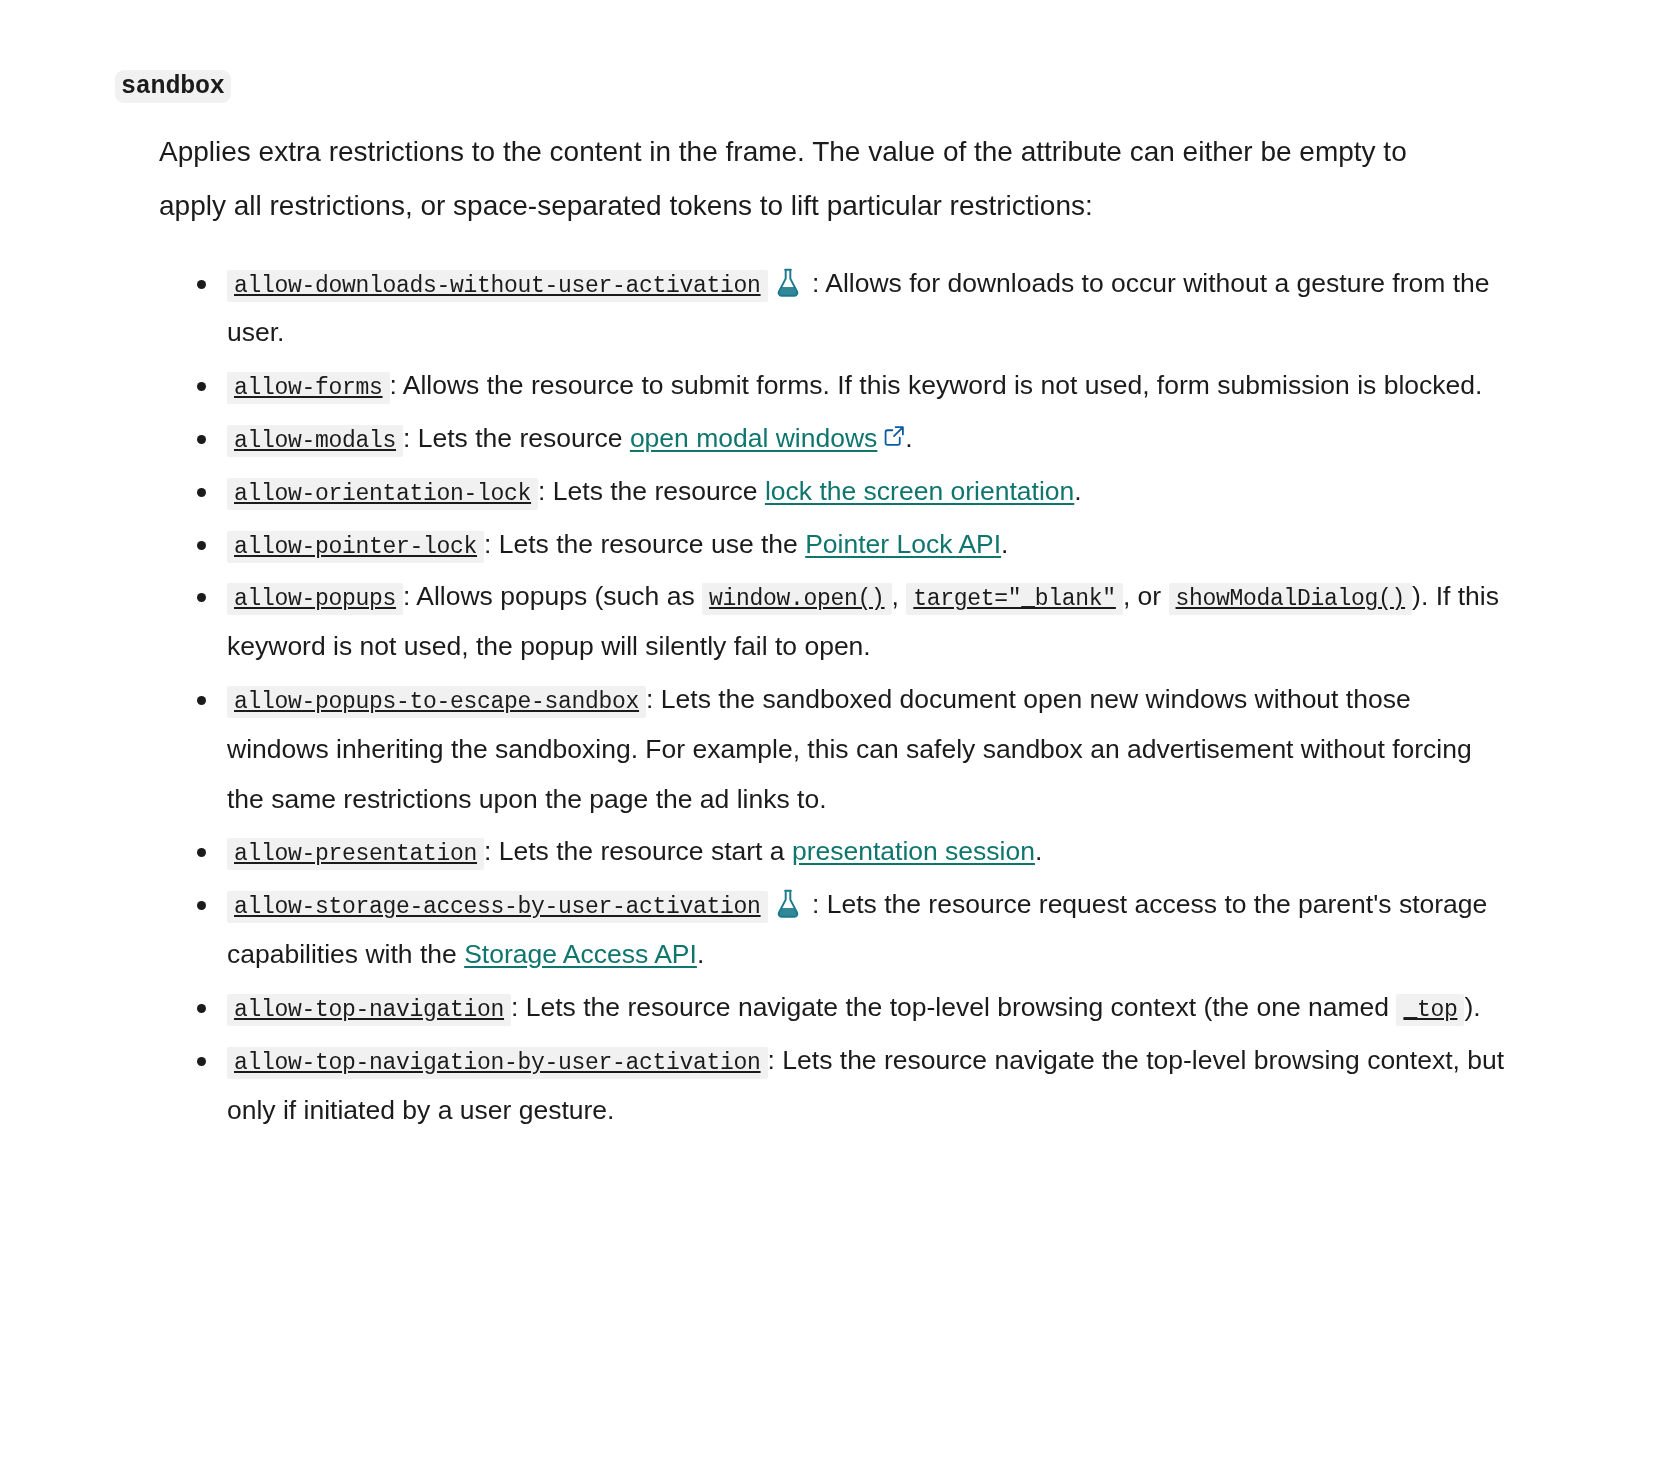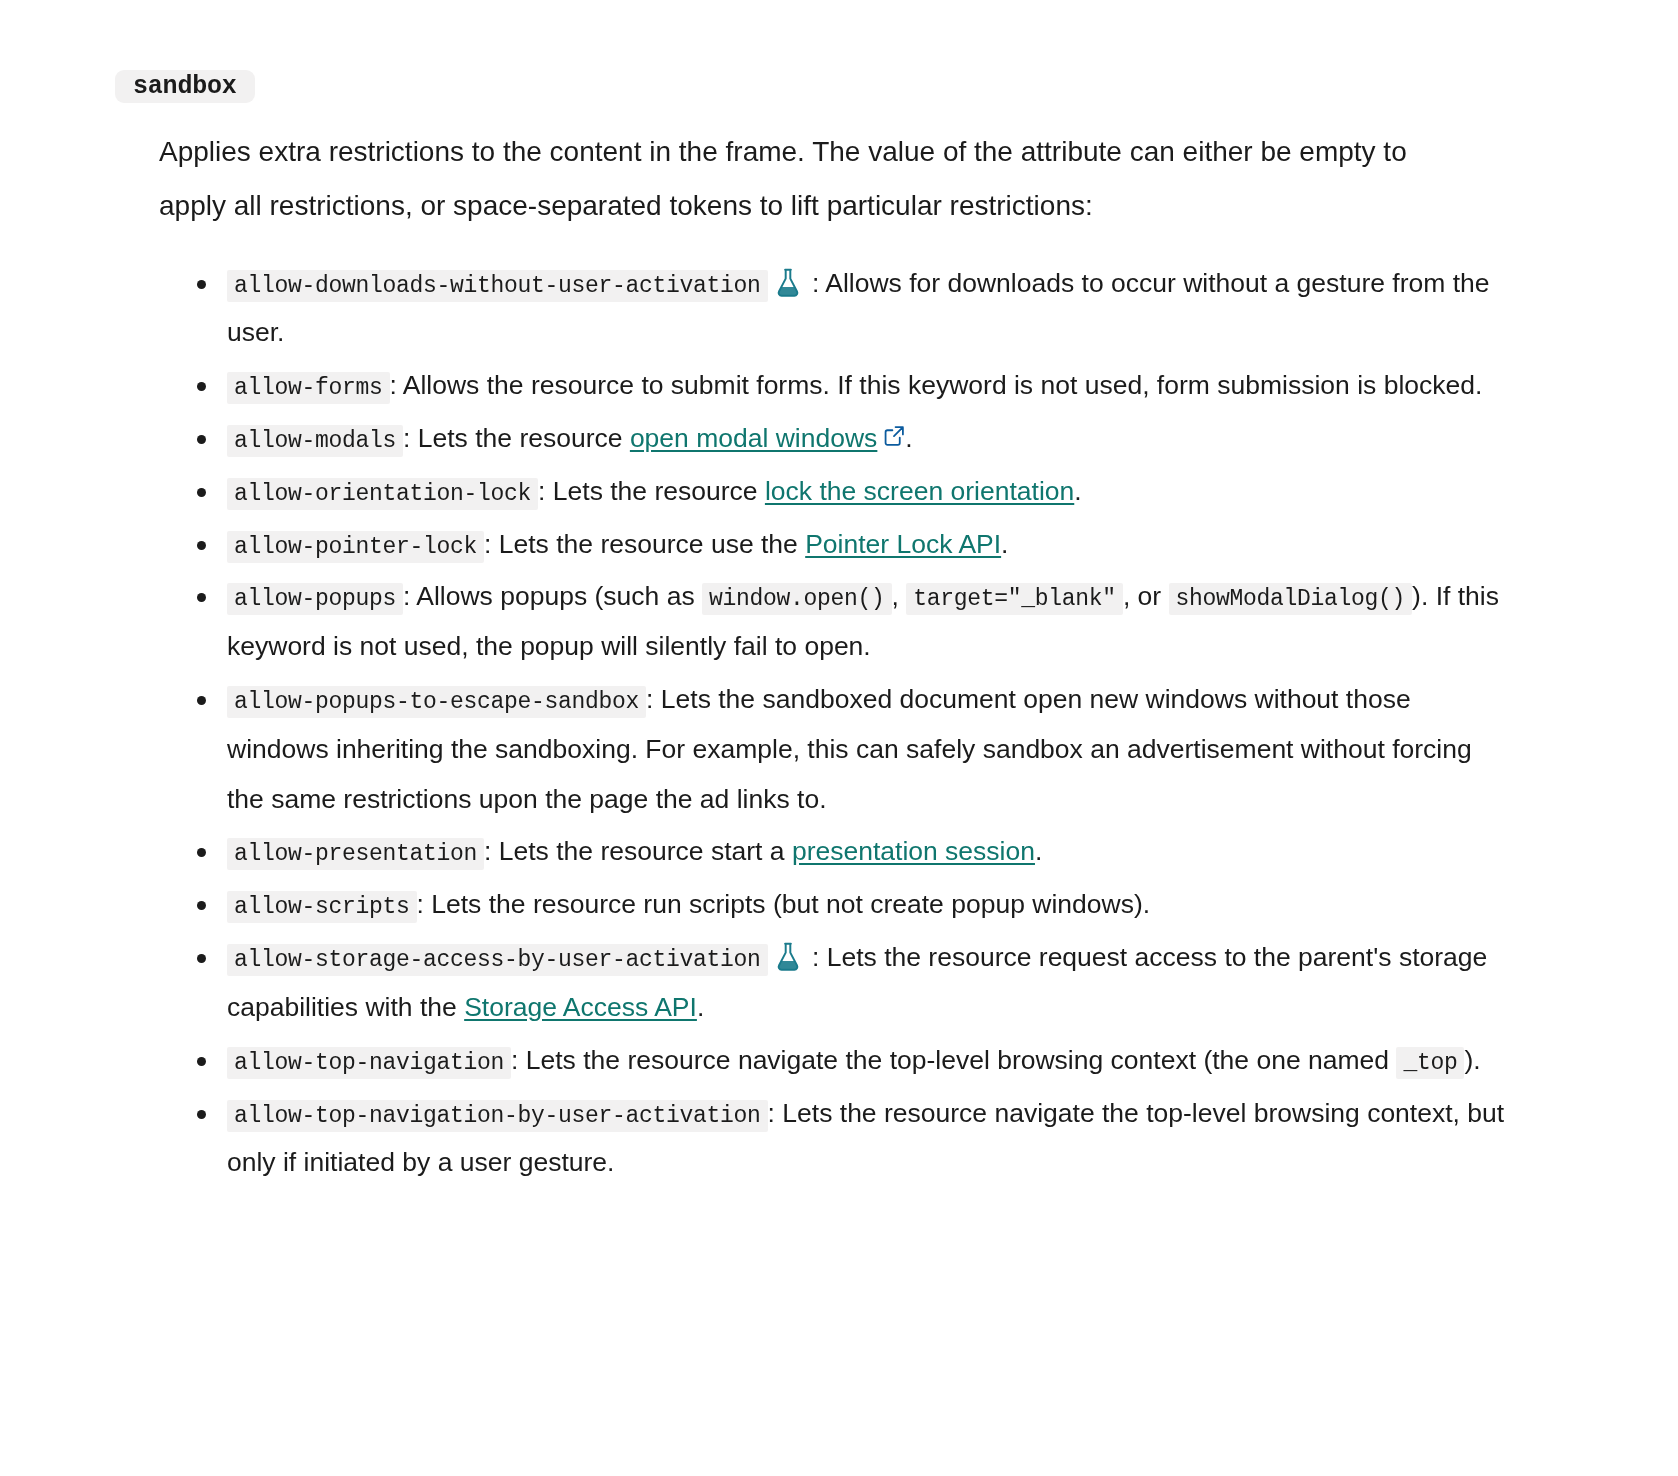--- a/index.html
+++ b/index.html
@@ -16,21 +16,21 @@
   }
   .page {
     padding: 70px 80px 40px 115px;
     box-sizing: border-box;
   }
   .term {
     font-family: "Liberation Mono", monospace;
     font-weight: bold;
     font-size: 25px;
     background: #f2f1f1;
-    padding: 2px 18px;
+    padding: 2px 6px;
     display: inline-block;
     letter-spacing: -0.2px;
     border-radius: 9px;
   }
   .definition {
     margin-left: 44px;
     margin-top: 22px;
   }
   .definition p {
     font-size: 28px;
@@ -61,20 +61,21 @@
     background: #1b1b1b;
   }
   code {
     font-family: "Liberation Mono", monospace;
     font-size: 23px;
     background: #f2f1f1;
     padding: 3px 7px;
     border-radius: 2px;
     white-space: nowrap;
     letter-spacing: -0.3px;
+    text-decoration: underline;
   }
   a {
     color: #0f766e;
     text-decoration: underline;
     text-underline-offset: 3px;
   }
   .exp-icon {
     display: inline-block;
     vertical-align: -6px;
     margin: 0 3px 0 6px;
@@ -105,21 +106,20 @@
         <li><code>allow-forms</code><span>: Allows the resource to submit forms. If this keyword is not used, form submission is blocked.</span></li>
         <li><code>allow-modals</code><span>: Lets the resource </span><a href="#"><span>open modal windows</span></a><span><svg class="ext-icon" width="21" height="21" viewBox="0 0 20 20">
               <path d="M11 2h7v7M18 2l-8.5 8.5" fill="none" stroke="#0b5b9e" stroke-width="1.7" stroke-linecap="round" stroke-linejoin="round"></path>
               <path d="M15 12v5.2c0 .9-.7 1.8-1.7 1.8H3.3c-.9 0-1.8-.8-1.8-1.8V6.8C1.5 5.8 2.3 5 3.3 5H8" fill="none" stroke="#0b5b9e" stroke-width="1.7" stroke-linecap="round" stroke-linejoin="round"></path>
             </svg></span><span>.</span></li>
         <li><code>allow-orientation-lock</code><span>: Lets the resource </span><a href="#"><span>lock the screen orientation</span></a><span>.</span></li>
         <li><code>allow-pointer-lock</code><span>: Lets the resource use the </span><a href="#"><span>Pointer Lock API</span></a><span>.</span></li>
         <li><code>allow-popups</code><span>: Allows popups (such as </span><code>window.open()</code><span>, </span><code>target="_blank"</code><span>, or </span><code>showModalDialog()</code><span>). If this keyword is not used, the popup will silently fail to open.</span></li>
         <li><code>allow-popups-to-escape-sandbox</code><span>: Lets the sandboxed document open new windows without those windows inheriting the sandboxing. For example, this can safely sandbox an advertisement without forcing the same restrictions upon the page the ad links to.</span></li>
         <li><code>allow-presentation</code><span>: Lets the resource start a </span><a href="#"><span>presentation session</span></a><span>.</span></li>
-        <li><code>allow-scripts</code><span>: Lets the resource run scripts (but not create popup windows).</span></li>
         <li><code>allow-storage-access-by-user-activation</code><span><svg class="exp-icon" width="28" height="30" viewBox="0 0 24 26">
               <path d="M9.5 1.5h5M10 2v7.2L4.2 20.3c-.9 1.7.3 3.7 2.2 3.7h11.2c1.9 0 3.1-2 2.2-3.7L14 9.2V2" fill="none" stroke="#1b7b8c" stroke-width="1.7" stroke-linecap="round" stroke-linejoin="round"></path>
               <path d="M6.6 16.5h10.8l2.2 3.9c.9 1.7-.3 3.6-2.2 3.6H6.6c-1.9 0-3.1-1.9-2.2-3.6z" fill="#1b7b8c" opacity="0.9"></path>
             </svg></span> <span>: Lets the resource request access to the parent's storage capabilities with the </span><a href="#"><span>Storage Access API</span></a><span>.</span></li>
         <li><code>allow-top-navigation</code><span>: Lets the resource navigate the top-level browsing context (the one named </span><code>_top</code><span>).</span></li>
         <li><code>allow-top-navigation-by-user-activation</code><span>: Lets the resource navigate the top-level browsing context, but only if initiated by a user gesture.</span></li>
       </ul>
   </div>
 
 </div>

